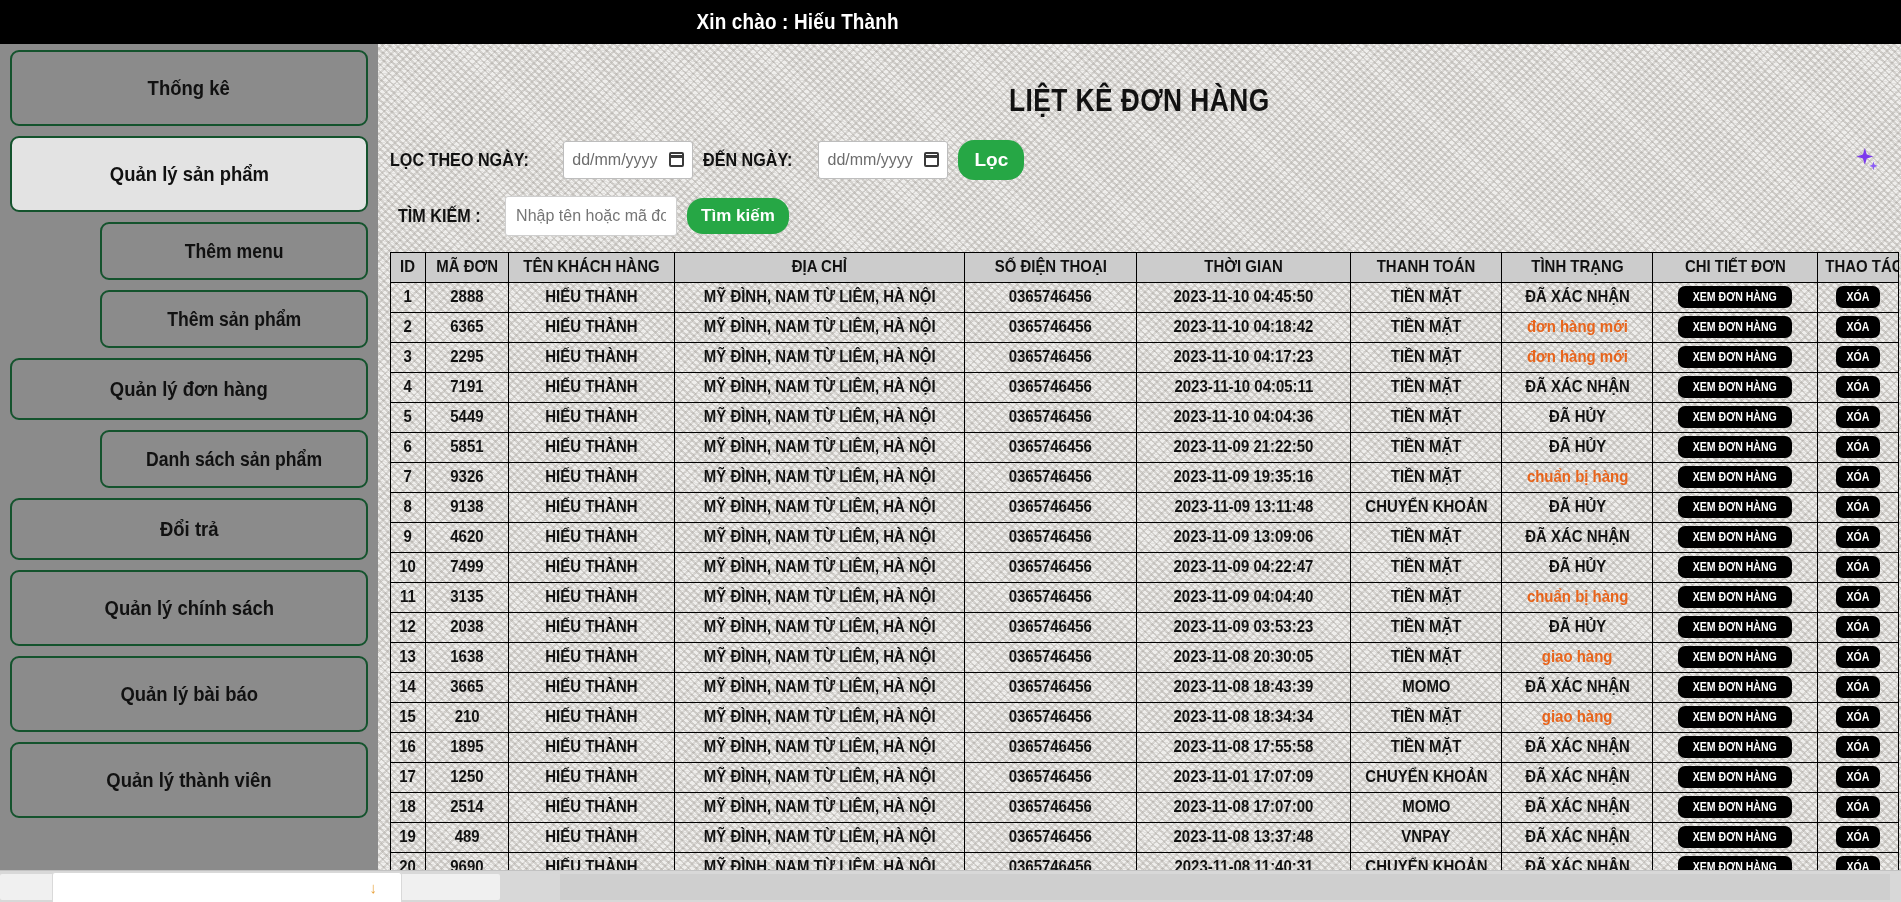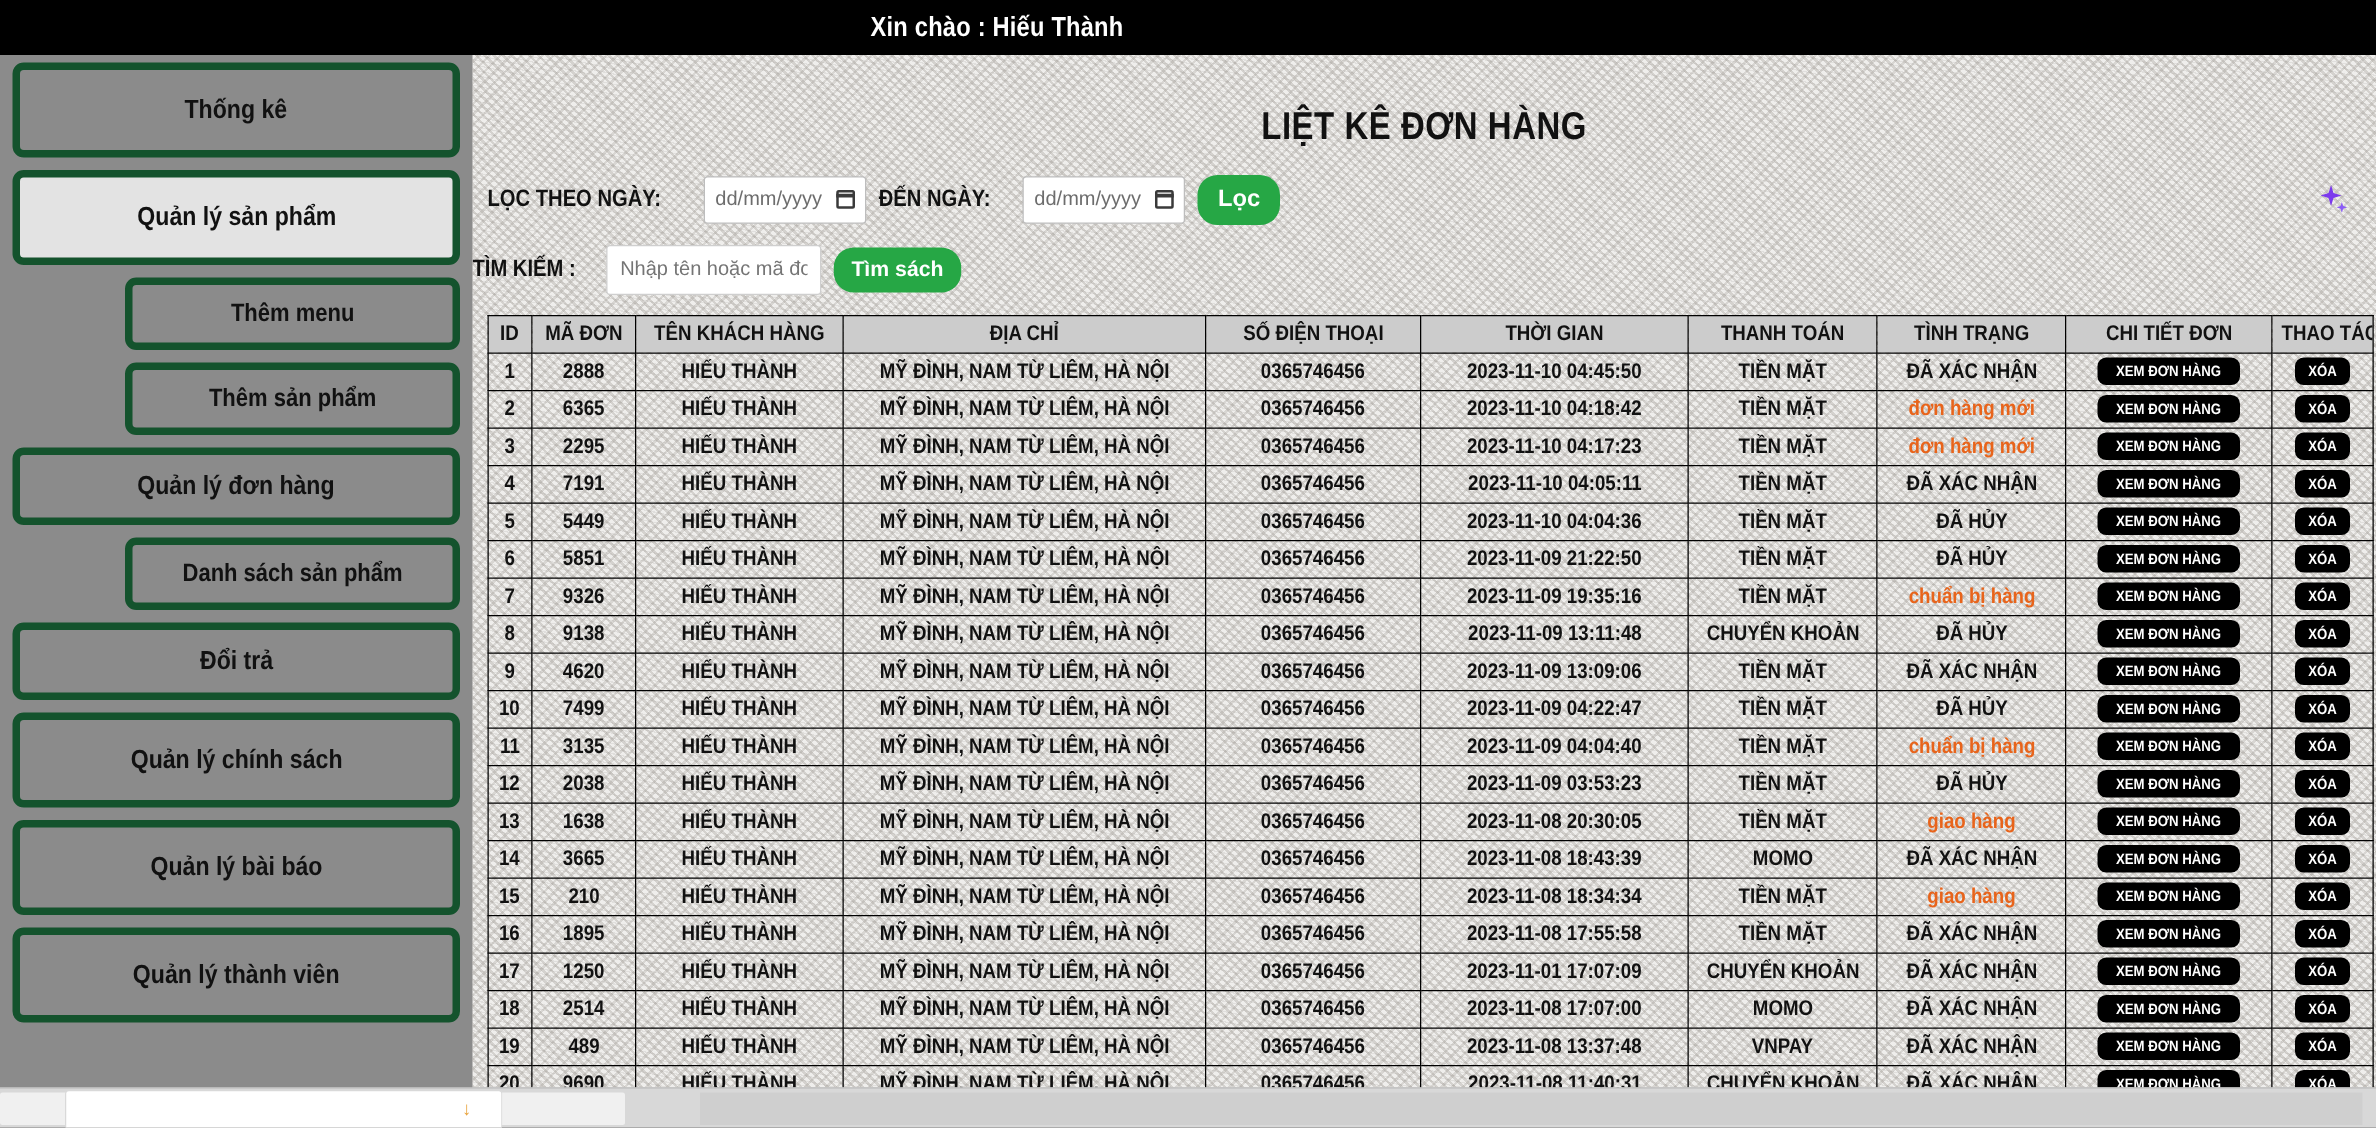--- a/index.html
+++ b/index.html
@@ -48,21 +48,21 @@
     height: 826px;
     background: #8b8b8b;
     padding: 6px 10px 0 10px;
     overflow: hidden;
   }
   .nav-btn {
     display: flex;
     align-items: center;
     justify-content: center;
     width: 100%;
-    border: 6px solid #14532d;
+    border: 2px solid #14532d;
     border-radius: 9px;
     background: #8b8b8b;
     color: #111;
     font-weight: 700;
     text-align: center;
     cursor: pointer;
     font-family: "Liberation Sans Narrow", "Liberation Sans", sans-serif;
     transform-origin: center;
   }
   .nav-btn span { transform: scaleX(0.88); display: inline-block; }
@@ -152,20 +152,21 @@
     cursor: pointer;
     font-family: "Liberation Sans Narrow", "Liberation Sans", sans-serif;
     text-align: center;
   }
   .btn-green.big { height: 40px; padding: 0 16px; font-size: 19px; }
   .search-row {
     display: flex;
     align-items: center;
     margin-top: 16px;
     gap: 10px;
+    margin-left: 20px;
   }
   .text-input {
     width: 172px;
     height: 40px;
     border: 1px solid #cfcfcf;
     border-radius: 3px;
     background: #fff;
     font-size: 16px;
     color: #8d8d8d;
     padding: 0 10px;
@@ -345,21 +346,21 @@
         <span class="cal"></span>
       </div>
       <button class="btn-green big">Lọc</button>
     </div>
 
     <div class="search-row">
       <div class="filter-label">
         <span>TÌM KIẾM :</span>
       </div>
       <input class="text-input" type="text" placeholder="Nhập tên hoặc mã đơn" style="">
-      <button class="btn-green">Tìm sách</button>
+      <button class="btn-green">Tìm kiếm</button>
     </div>
 
     <div class="sparkle">
       <svg width="28" height="28" viewBox="0 0 24 24" aria-hidden="true">
         <path d="M11 2.6 L12.7 8.1 L18.2 9.8 L12.7 11.5 L11 17 L9.3 11.5 L3.8 9.8 L9.3 8.1 Z" fill="#7c3aed"></path>
         <path d="M18.4 14.2 L19.3 17 L22.1 17.9 L19.3 18.8 L18.4 21.6 L17.5 18.8 L14.7 17.9 L17.5 17 Z" fill="#8b5cf6"></path>
       </svg>
     </div>
 
     <div class="table-wrap">

